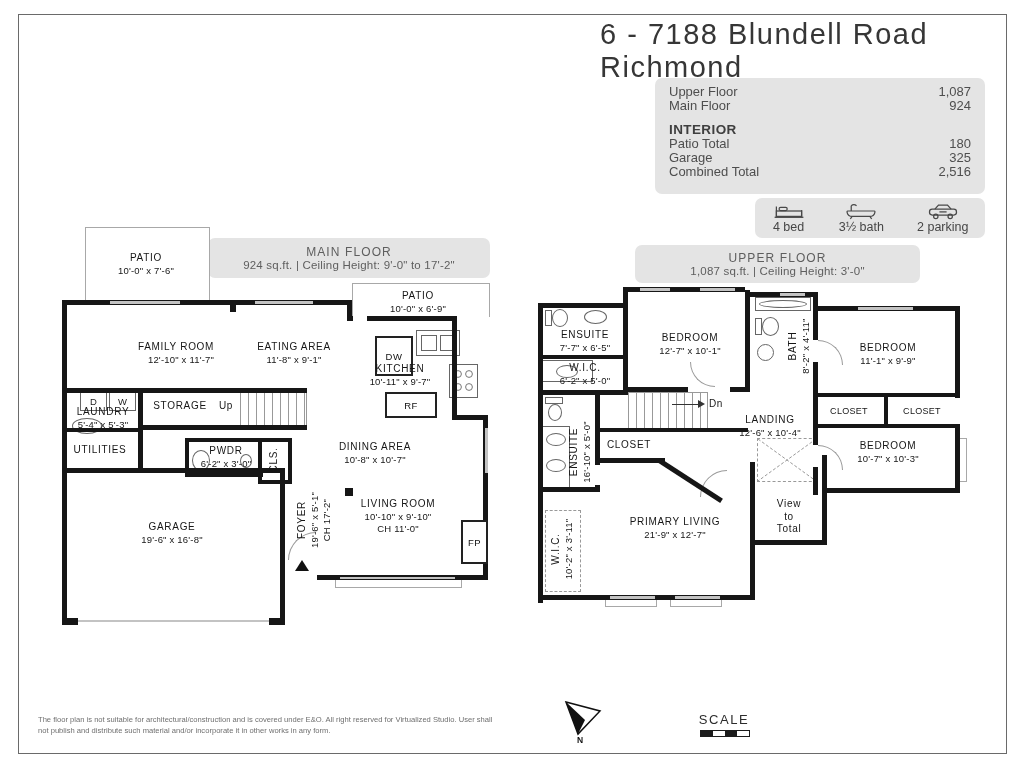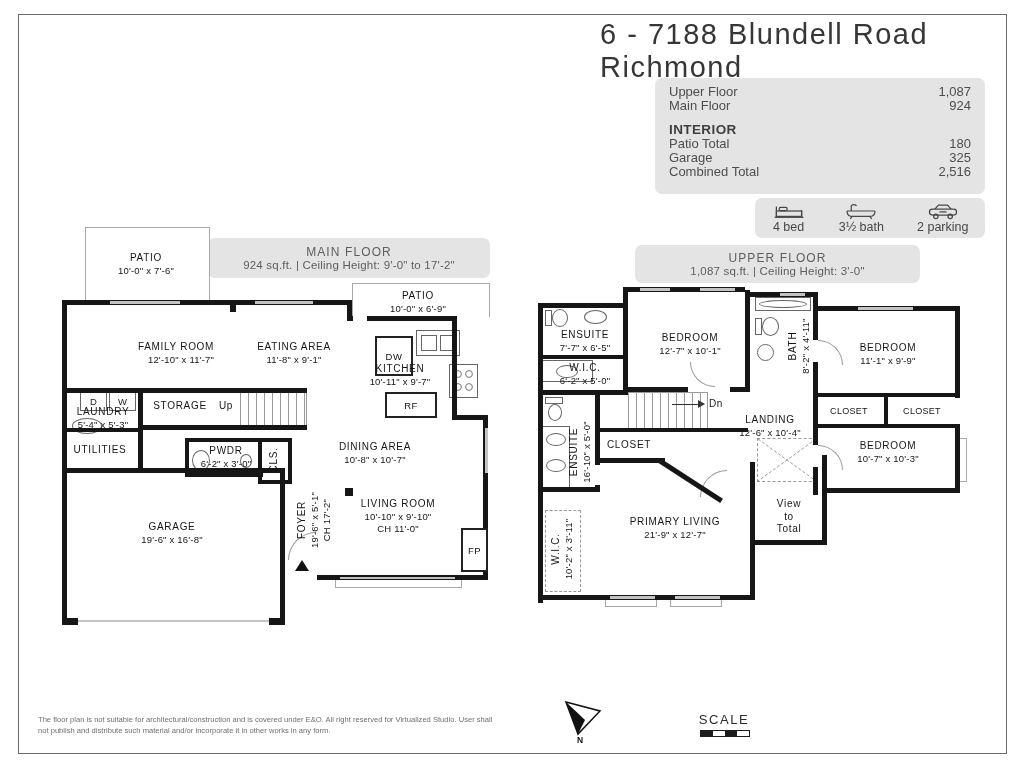--- a/index.html
+++ b/index.html
@@ -211,21 +211,21 @@
         <span>D</span>
       </div>
     <div class="fix" style="left:109px;top:392px;width:27px;height:19px;display:flex;align-items:center;justify-content:center;font-size:9.5px;color:#222;">
         <span>W</span>
       </div>
     <div class="fix ell" style="left:72px;top:418px;width:30px;height:16px;"></div>
 
     <div class="fix ell" style="left:192px;top:450px;width:18px;height:21px;"></div>
     <div class="fix ell" style="left:240px;top:454px;width:12px;height:14px;"></div>
 
-    <div class="appl" style="left:461px;top:520px;width:27px;height:44px;border-width:2px;margin-top:8px;">
+    <div class="appl" style="left:461px;top:520px;width:27px;height:44px;border-width:2px;">
         <span>FP</span>
       </div>
 
     <div class="room-label" style="left:146px;top:264px;">
       <div>PATIO</div>
         <div class="dims">10'-0" x 7'-6"</div>
       </div>
     <div class="room-label" style="left:418px;top:302px;">
       <div>PATIO</div>
         <div class="dims">10'-0" x 6'-9"</div>

